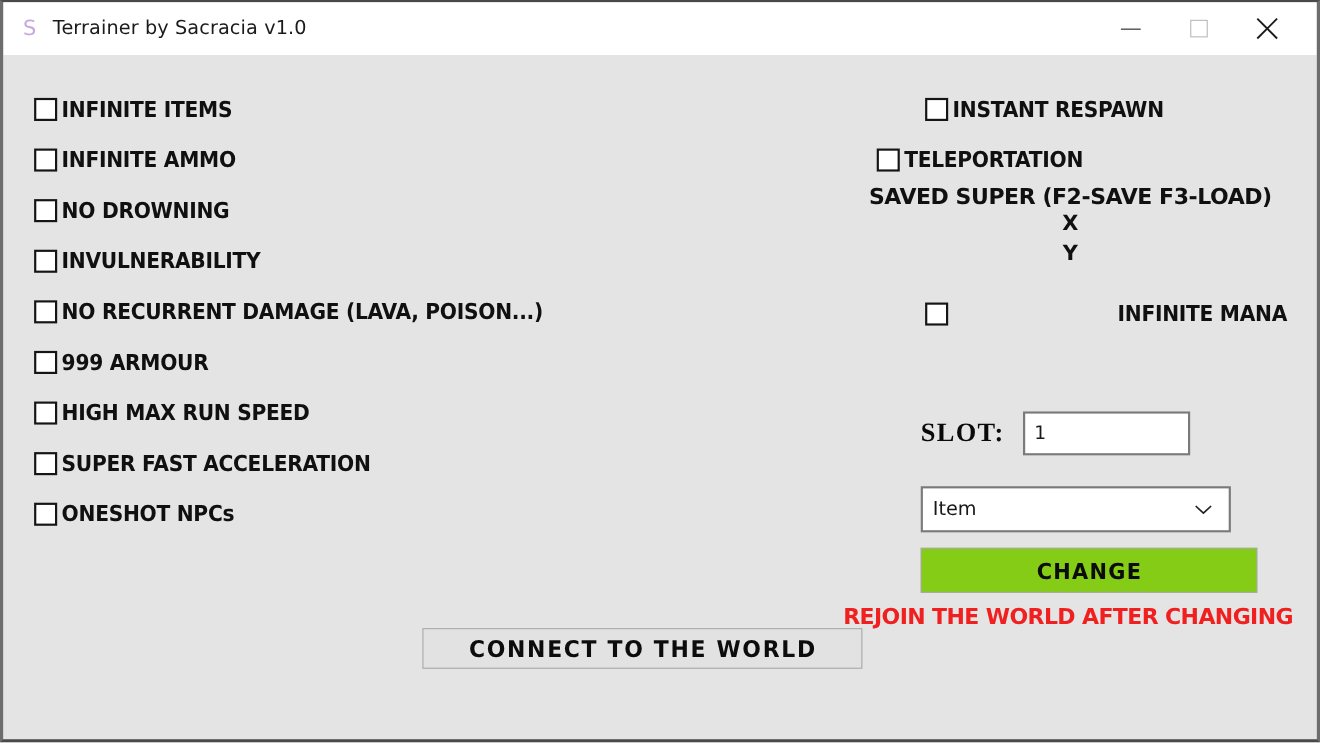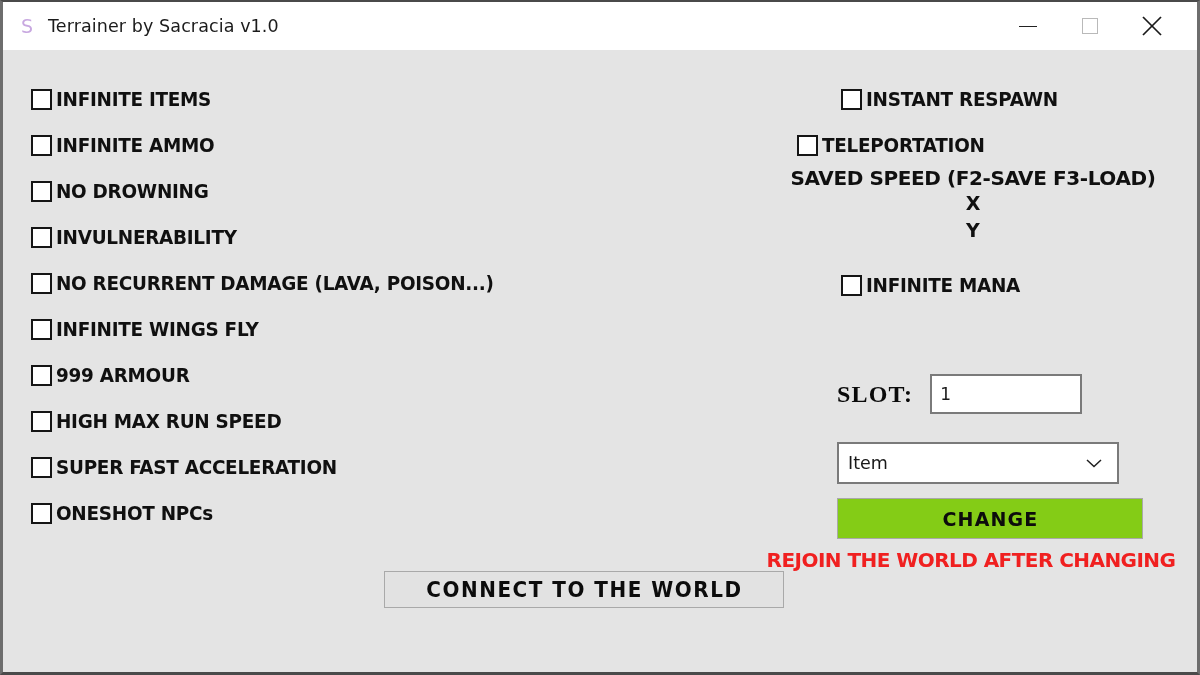--- a/index.html
+++ b/index.html
@@ -131,21 +131,21 @@
     color: #101010;
     letter-spacing: -0.3px;
     white-space: nowrap;
     transform: scaleX(0.92);
     transform-origin: left center;
   }
 
   
   #instant-respawn-row { margin-left: 78px; }
   #teleportation-row   { margin-left: 34px; align-items: center; }
-  #infinite-mana-row   { margin-left: 78px; margin-top: 18px;}
+  #infinite-mana-row   { margin-left: 78px; margin-top: 18px; justify-content: space-between;}
 
   #saved-coords-label {
     font-family: "DejaVu Sans", sans-serif;
     font-weight: bold;
     font-size: 20px;
     color: #101010;
     letter-spacing: -0.4px;
     white-space: nowrap;
     text-align: center;
     width: 420px;
@@ -330,24 +330,20 @@
       <div class="cb-row">
         <span class="checkbox"></span>
         <span class="cb-label">INVULNERABILITY</span>
       </div>
 
       <div class="cb-row">
         <span class="checkbox"></span>
         <span class="cb-label">NO RECURRENT DAMAGE (LAVA, POISON...)</span>
       </div>
 
-      <div class="cb-row">
-        <span class="checkbox"></span>
-        <span class="cb-label">INFINITE WINGS FLY</span>
-      </div>
 
       <div class="cb-row">
         <span class="checkbox"></span>
         <span class="cb-label">999 ARMOUR</span>
       </div>
 
       <div class="cb-row">
         <span class="checkbox"></span>
         <span class="cb-label">HIGH MAX RUN SPEED</span>
       </div>
@@ -369,21 +365,21 @@
       <div class="cb-row" id="instant-respawn-row">
         <span class="checkbox"></span>
         <span class="cb-label">INSTANT RESPAWN</span>
       </div>
 
       <div class="cb-row" id="teleportation-row">
         <span class="checkbox"></span>
         <span class="cb-label">TELEPORTATION</span>
       </div>
 
-      <div id="saved-coords-label">SAVED SPEED (F2-SAVE F3-LOAD)</div>
+      <div id="saved-coords-label">SAVED SUPER (F2-SAVE F3-LOAD)</div>
       <div class="coord-line">X</div>
       <div class="coord-line">Y</div>
 
       <div class="cb-row" id="infinite-mana-row">
         <span class="checkbox"></span>
         <span class="cb-label">INFINITE MANA</span>
       </div>
 
       <div id="slot-row">
         <span id="slot-label">SLOT:</span>

